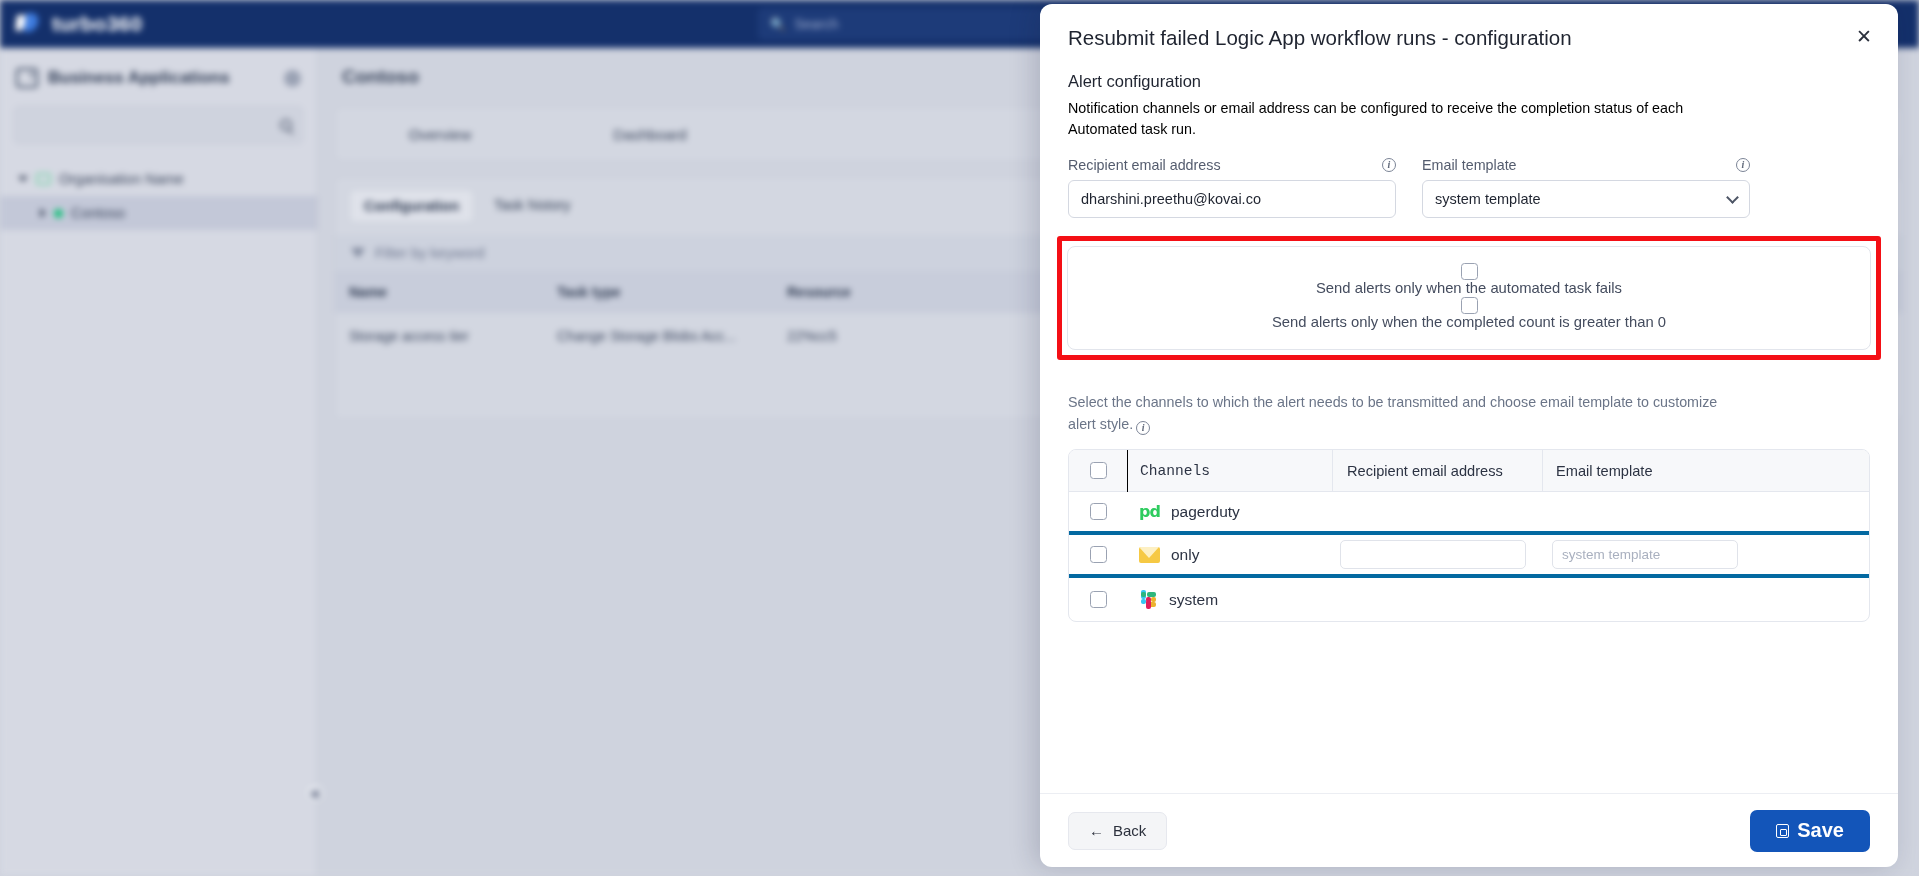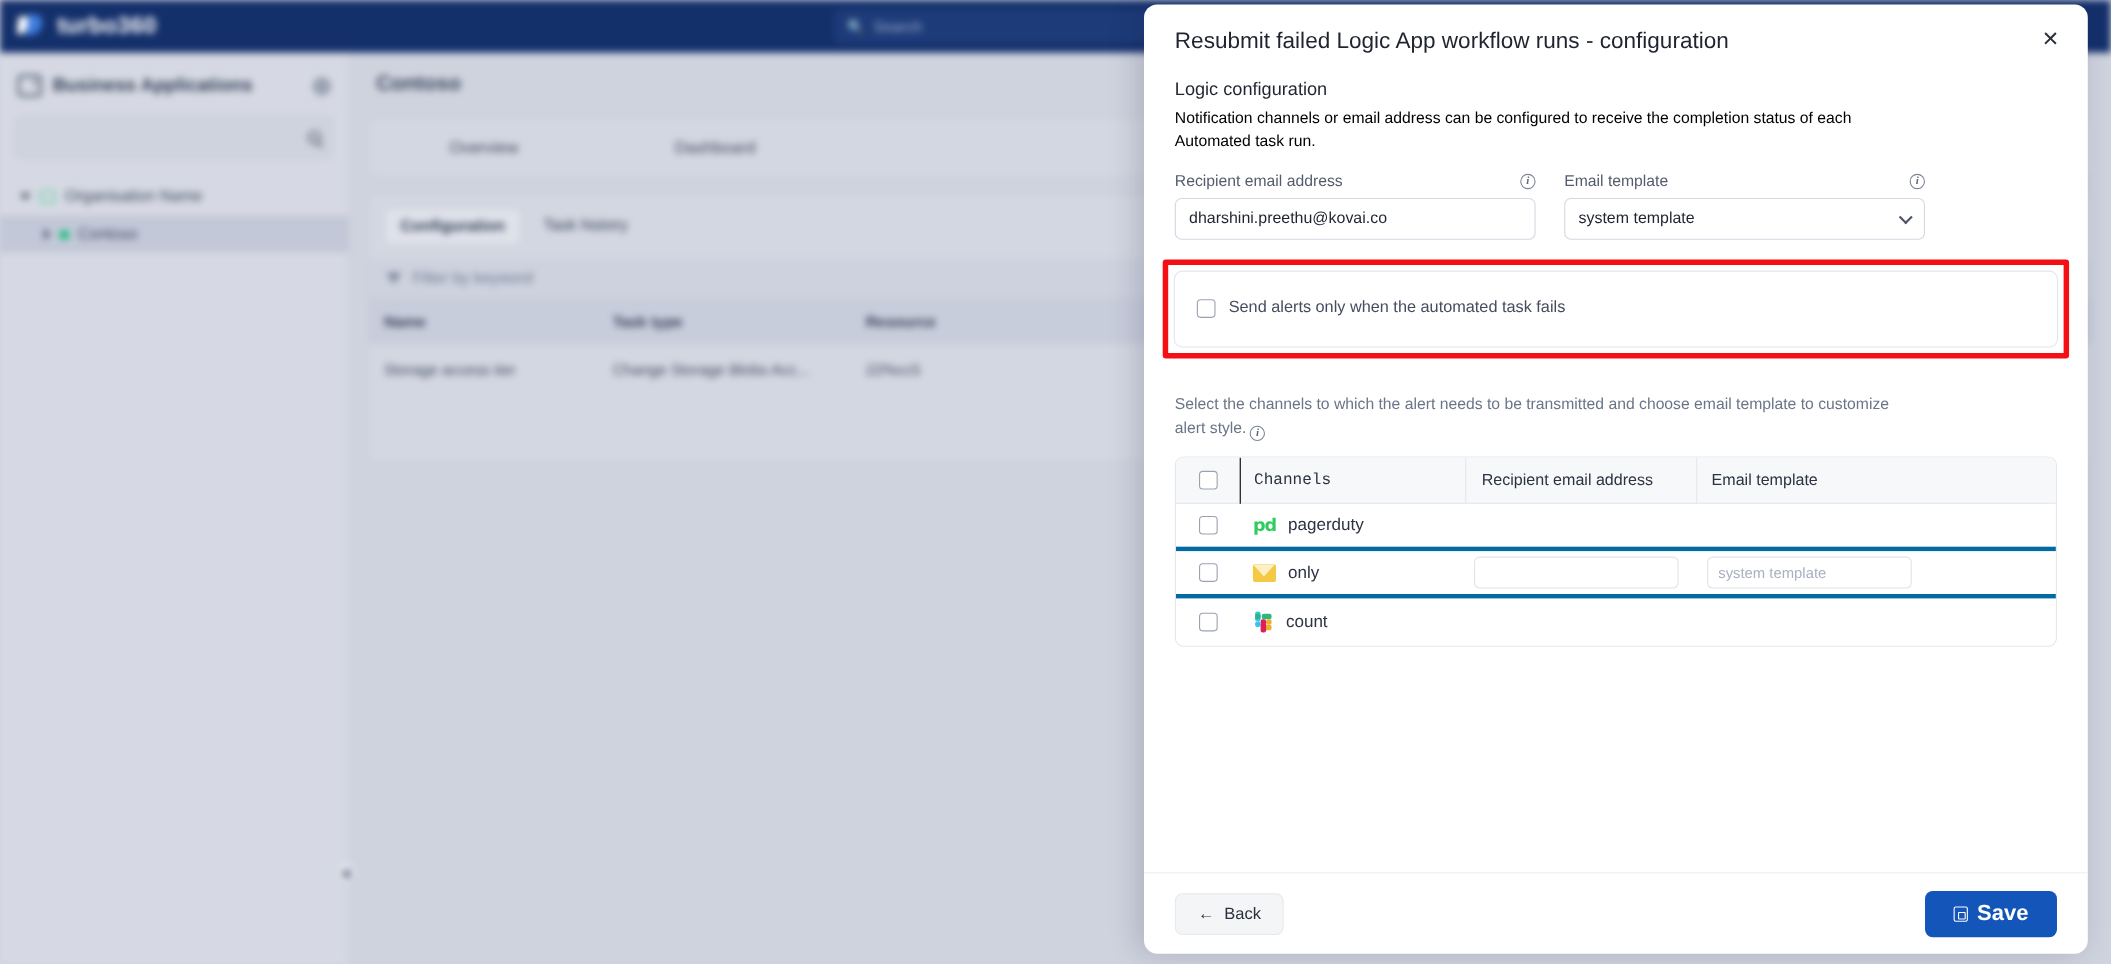--- a/index.html
+++ b/index.html
@@ -201,21 +201,21 @@
   }
   .adv-head {
     display: flex; align-items: center; justify-content: space-between;
     margin-bottom: 8px;
   }
   .adv-title { font-size: 16px; color: #1f2430; }
   .chev-up {
     width: 12px; height: 12px; border-left: 2px solid #2b303c; border-top: 2px solid #2b303c;
     transform: rotate(45deg); margin-top: 4px; cursor: pointer;
   }
-  .cbrow { display: flex; align-items: center; gap: 12px; height: 34px; }
+  .cbrow { display: flex; align-items: center; height: 34px; flex-direction: column; }
   .cbox {
     width: 17px; height: 17px; border: 1.4px solid #9aa2b2; border-radius: 3.5px;
     background: #fff; flex: 0 0 auto; cursor: pointer;
   }
   .cblabel { font-size: 14.8px; color: #444c5e; }
 
   .channels-desc {
     font-size: 14.3px; color: #6b7588; line-height: 1.5; margin-top: 32px;
     max-width: 676px;
   }
@@ -371,21 +371,21 @@
 
 <div id="modal">
 
   <div class="modal-head">
     <div class="modal-title">Resubmit failed Logic App workflow runs - configuration</div>
     <button class="modal-close">✕</button>
   </div>
 
   <div class="modal-body">
 
-    <div class="sect-title">Logic configuration</div>
+    <div class="sect-title">Alert configuration</div>
     <div class="sect-desc">Notification channels or email address can be configured to receive the completion status of each Automated task run.</div>
 
     <div class="field-strip">
       <div class="field">
         <div class="field-label-row">
           <span class="field-label">Recipient email address</span>
           <span class="info-ic">i</span>
         </div>
         <input class="txtinput" type="text" value="dharshini.preethu@kovai.co" style="">
       </div>
@@ -399,20 +399,24 @@
           <span class="chev"></span>
         </div>
       </div>
     </div>
 
     <div class="red-outline">
       <div class="adv-card">
         <div class="cbrow">
           <span class="cbox"></span>
           <span class="cblabel">Send alerts only when the automated task fails</span>
+        </div>
+        <div class="cbrow">
+          <span class="cbox"></span>
+          <span class="cblabel">Send alerts only when the completed count is greater than 0</span>
         </div>
       </div>
     </div>
 
     <div class="channels-desc">
       <span>Select the channels to which the alert needs to be transmitted and choose email template to customize alert style.</span><span class="info-ic">i</span>
     </div>
 
     <div class="ch-table">
       <div class="ch-head">
@@ -460,21 +464,21 @@
           <span class="slack-logo">
             <i class="sl-a"></i>
               <i class="sl-a2"></i>
               <i class="sl-b"></i>
               <i class="sl-b2"></i>
             <i class="sl-c"></i>
               <i class="sl-c2"></i>
               <i class="sl-d"></i>
               <i class="sl-d2"></i>
           </span>
-          <span>count</span>
+          <span>system</span>
         </div>
         <div class="col-em"></div>
         <div class="col-tm"></div>
       </div>
     </div>
 
   </div>
 
   <div class="modal-foot">
     <button class="btn-back">

